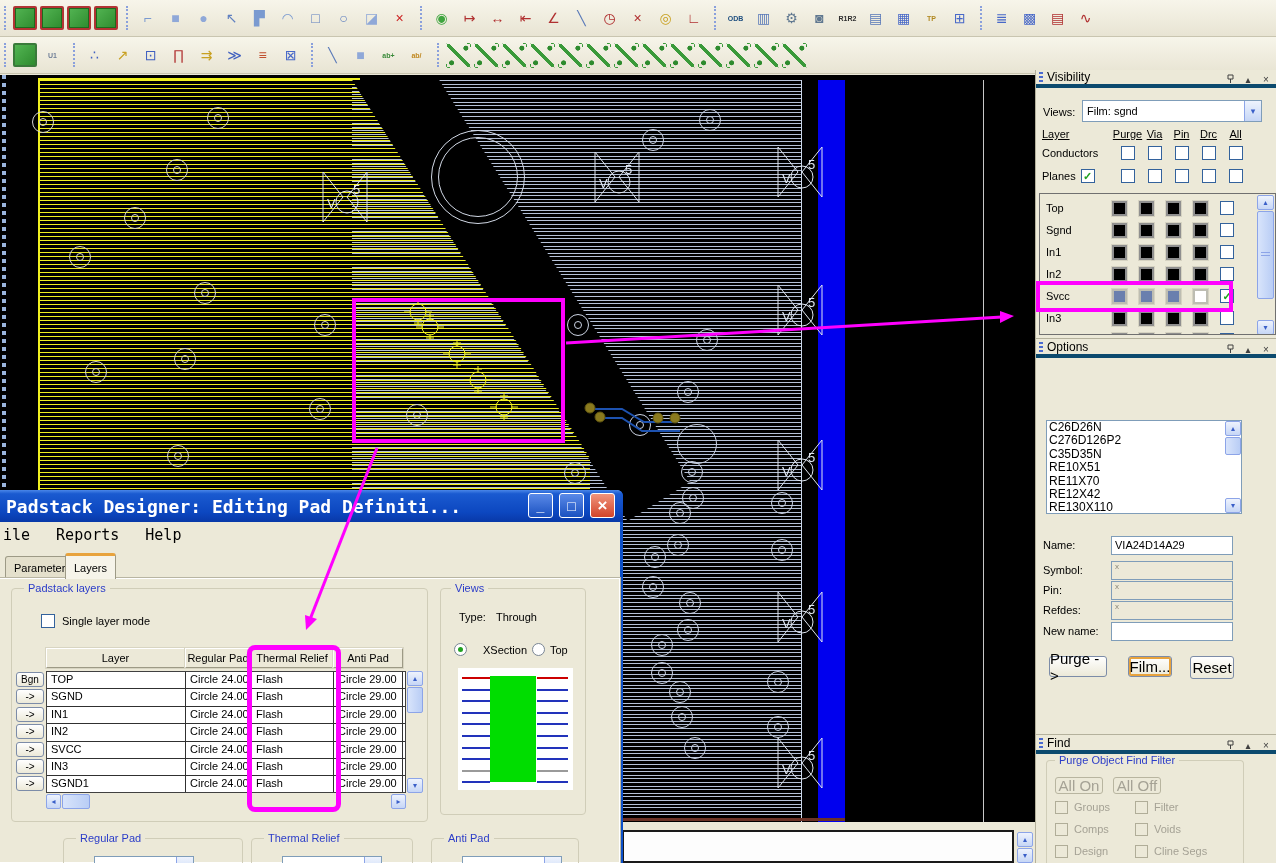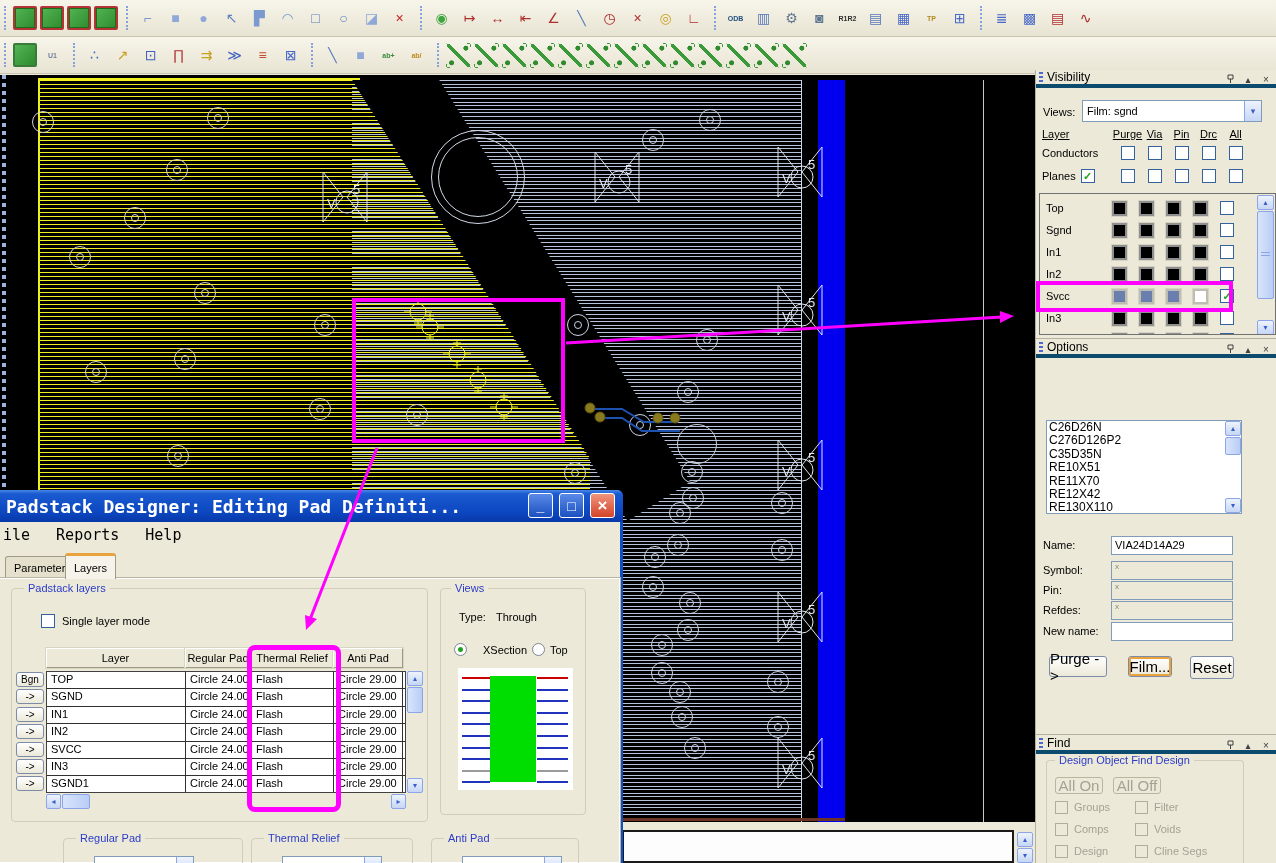--- a/index.html
+++ b/index.html
@@ -562,21 +562,21 @@
         <div class="pbtn">
             <svg width="9" height="10">
               <path d="M2,1 h5 v4 h-5 Z M4.5,5 v4" stroke="#404040" fill="none"></path>
             </svg>
           </div>
         <div class="pbtn">▴</div>
         <div class="pbtn">×</div>
       </div>
     </div>
     <div class="groupbox" style="left:10px; top:24px; width:198px; height:110px; border-bottom:none; border-radius:4px 4px 0 0;">
-      <span class="gb-label" style="left:8px; top:-7px;">Design Object Find Design</span>
+      <span class="gb-label" style="left:8px; top:-7px;">Purge Object Find Filter</span>
       <div class="xpbtn disabled" style="position:absolute; left:8px; top:16px; width:48px; height:17px;">All On</div>
       <div class="xpbtn disabled" style="position:absolute; left:66px; top:16px; width:48px; height:17px;">All Off</div>
       <div id="find-checks">
           <div class="cb off gray" style="position: absolute; left: 8px; top: 40px; width: 13px; height: 13px;"></div>
           <span style="position: absolute; left: 27px; top: 40px; color: rgb(165, 162, 149);">Groups</span>
           <div class="cb off gray" style="position: absolute; left: 88px; top: 40px; width: 13px; height: 13px;"></div>
           <span style="position: absolute; left: 107px; top: 40px; color: rgb(165, 162, 149);">Filter</span>
           <div class="cb off gray" style="position: absolute; left: 8px; top: 62px; width: 13px; height: 13px;"></div>
           <span style="position: absolute; left: 27px; top: 62px; color: rgb(165, 162, 149);">Comps</span>
           <div class="cb off gray" style="position: absolute; left: 88px; top: 62px; width: 13px; height: 13px;"></div>

